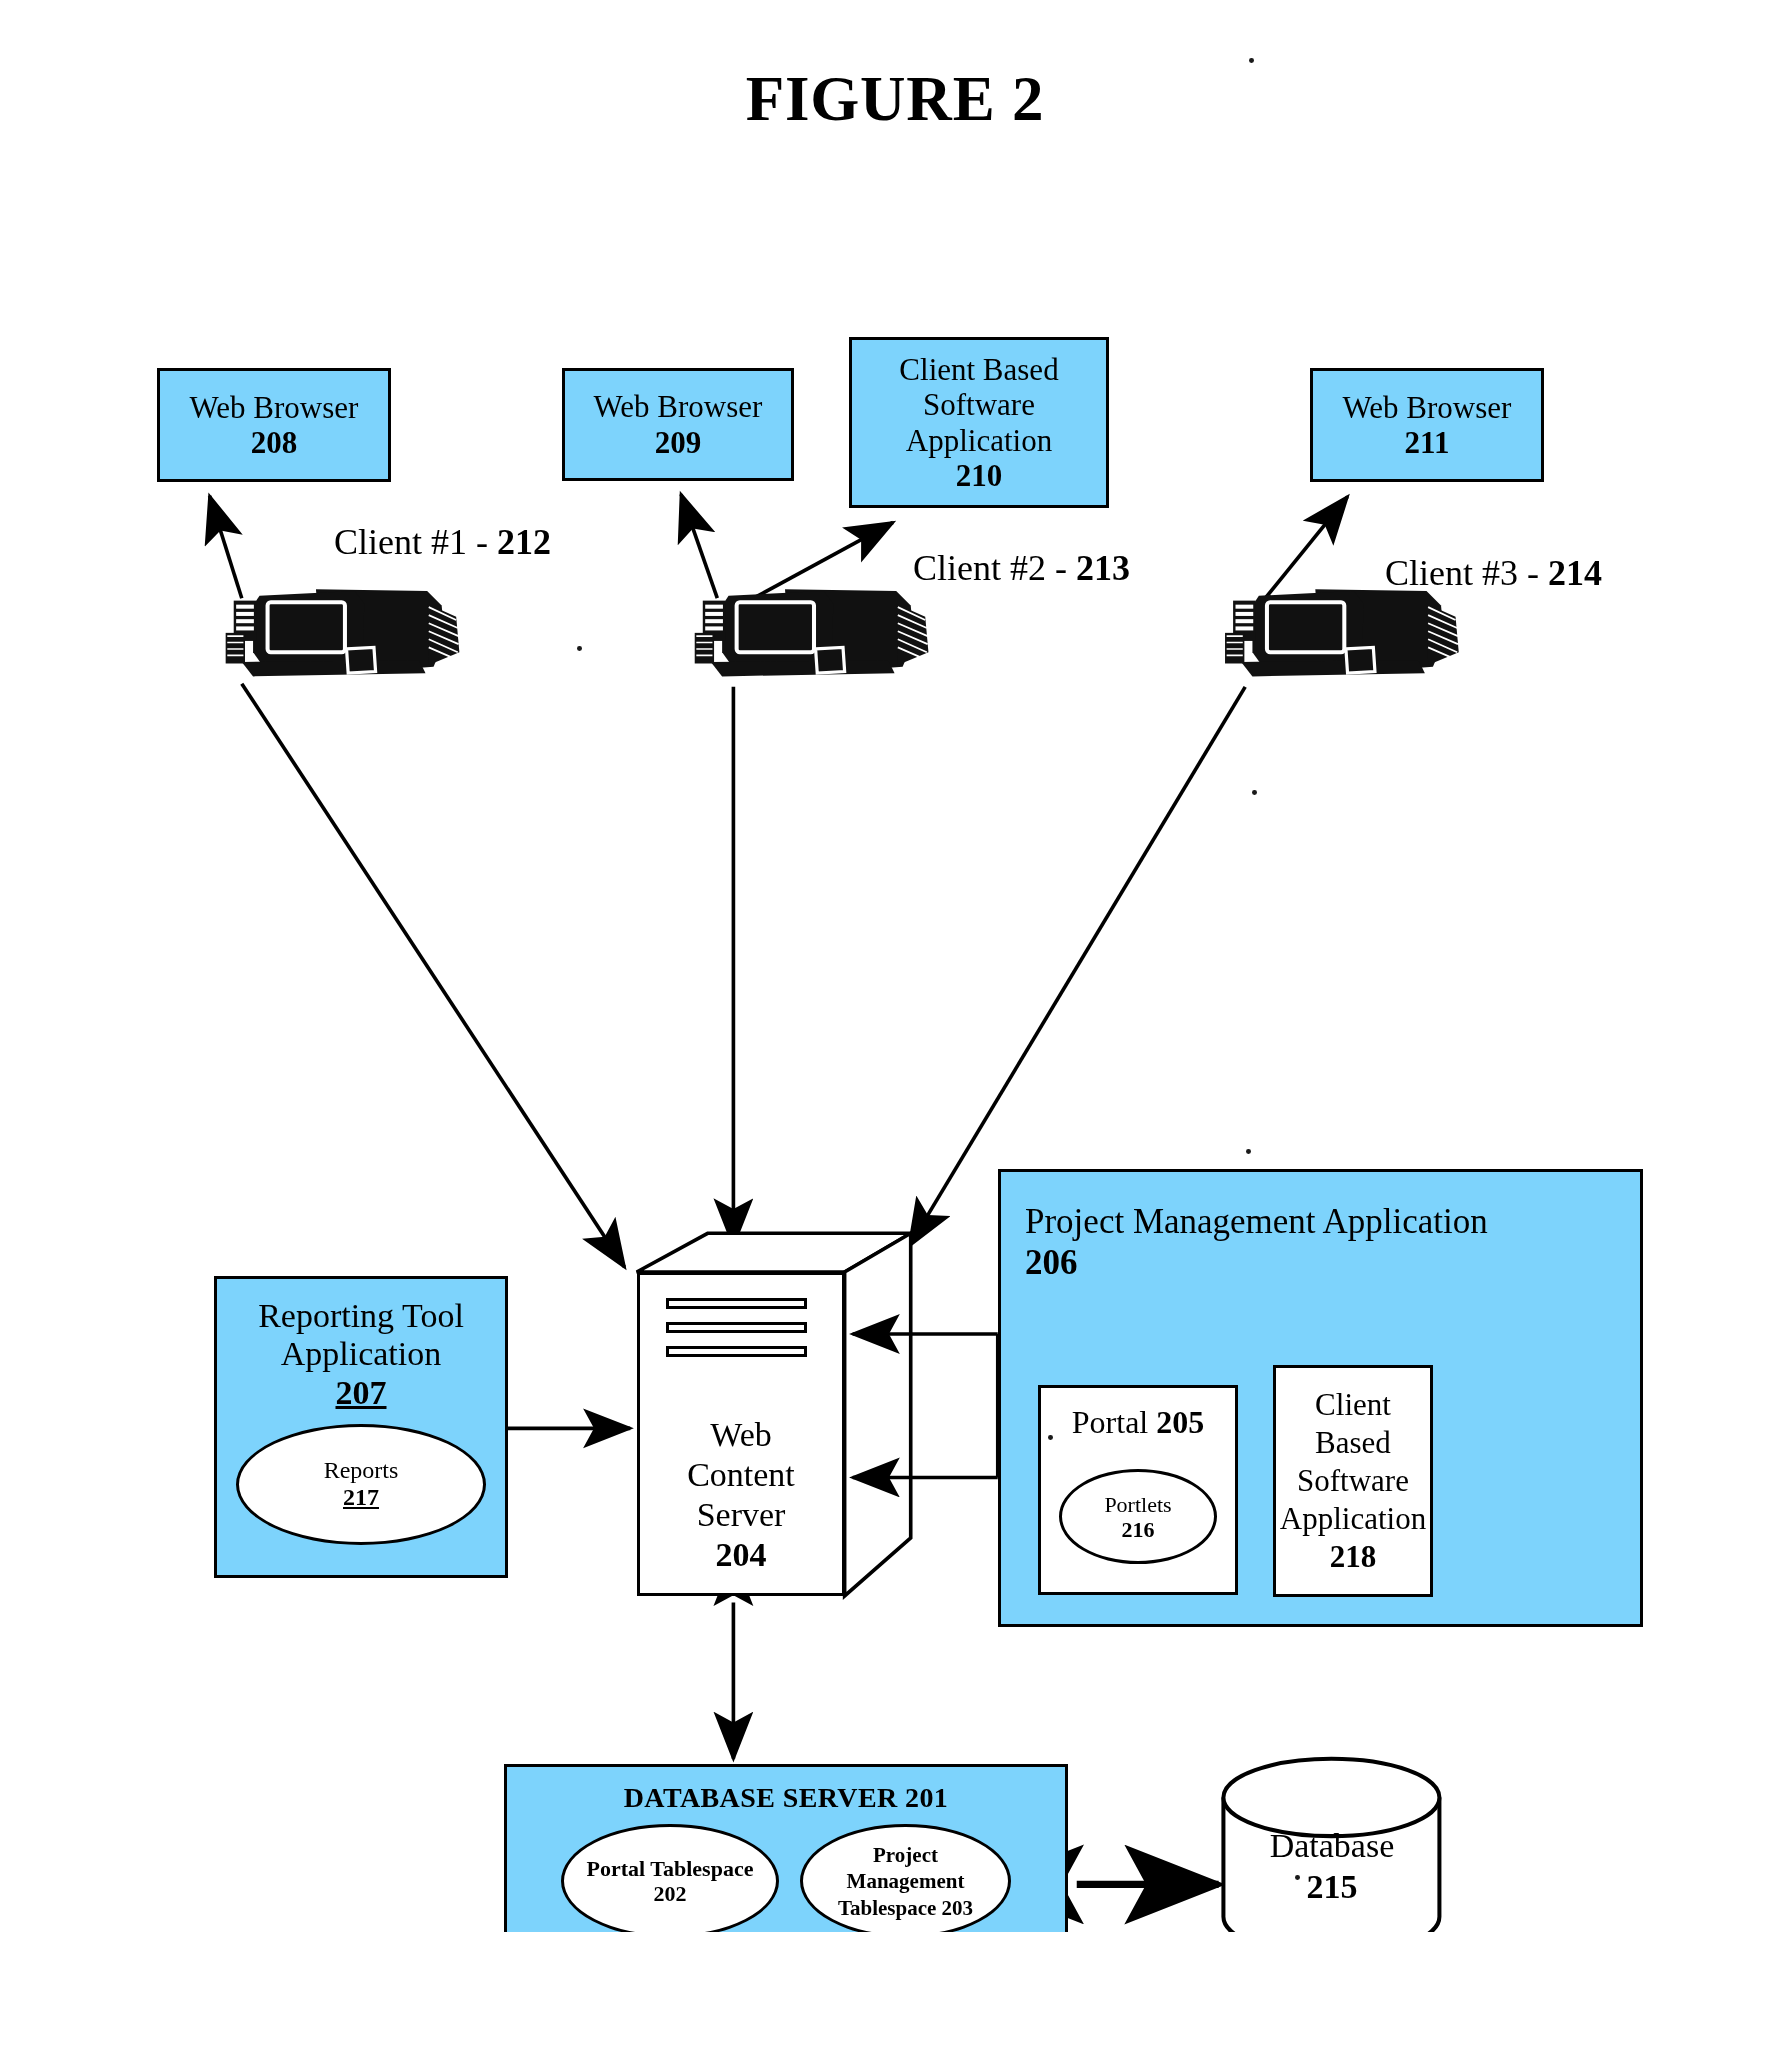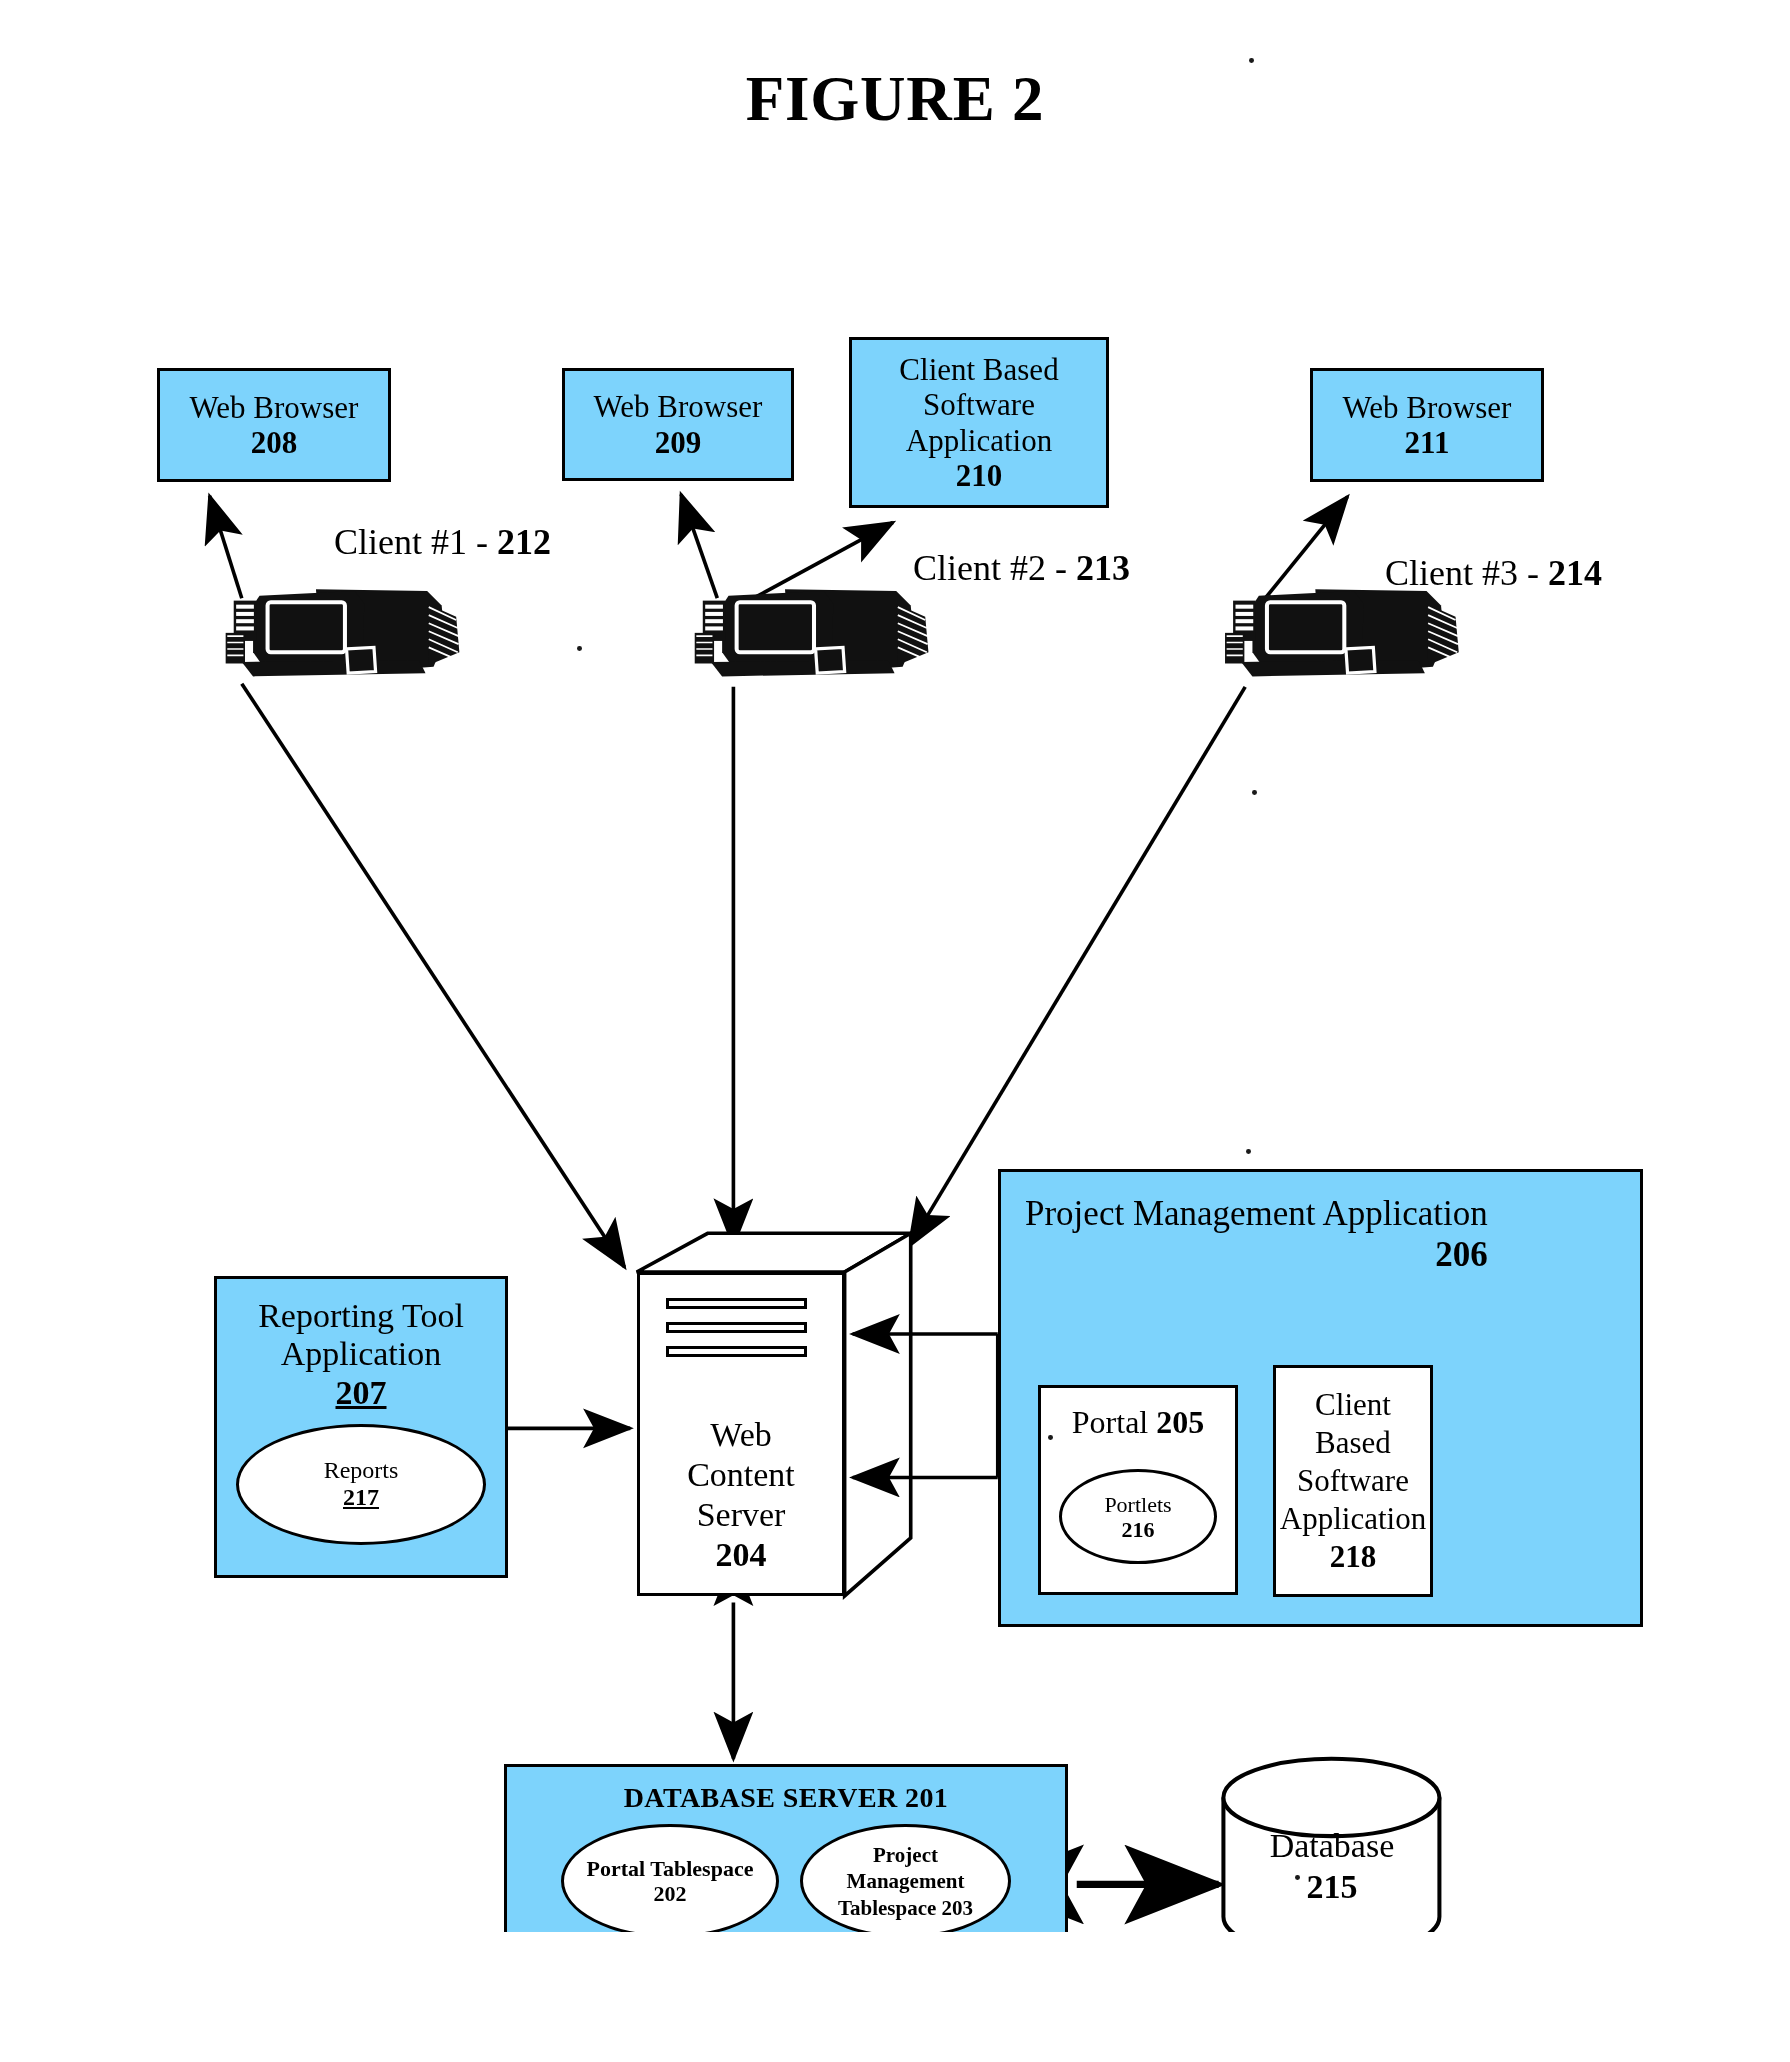--- a/index.html
+++ b/index.html
@@ -127,23 +127,24 @@
   #slat-3 { top: 71px; }
 
   
   #box-206 {
     left: 998px; top: 1169px; width: 645px; height: 458px;
     align-items: flex-start;
     justify-content: flex-start;
     padding: 21px 0 0 24px;
   }
   #box-206 .hdr {
-    text-align: right;
+    text-align: left;
     font-size: 35px;
     line-height: 1.18;
+    margin-top: 8px;
   }
   #box-206 .hdr b { font-weight: bold; }
   #box-205 {
     position: absolute;
     left: 37px; top: 213px; width: 200px; height: 210px;
     border: 3.2px solid #000;
     background: #fff;
     box-sizing: border-box;
     display: flex;
     flex-direction: column;

